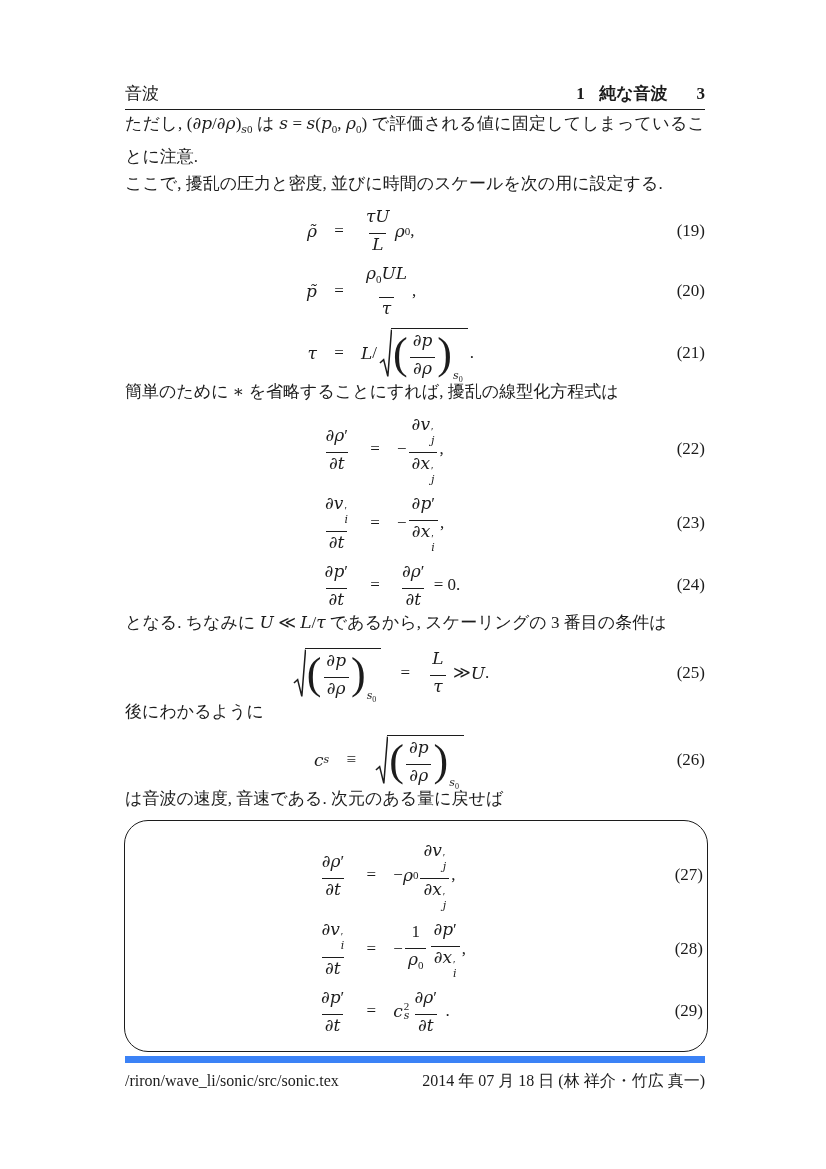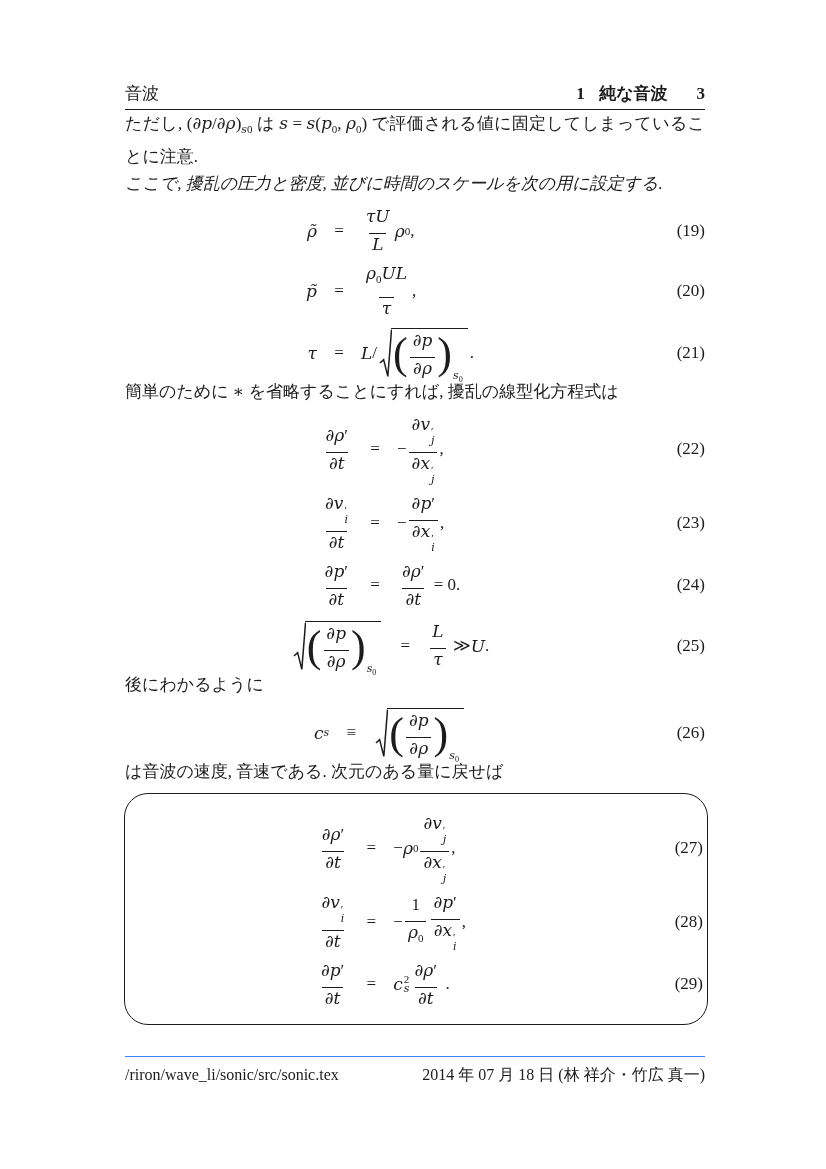--- a/index.html
+++ b/index.html
@@ -10,21 +10,21 @@
   }
   
   .doc-header{display:flex;justify-content:space-between;align-items:baseline;line-height:20px;}
   .hdr-right{font-weight:700;}
   .hdr-right .sec-no{margin-right:0.85em;}
   .hdr-right .sec-title{font-family:Liberation Serif, serif;}
   .hdr-right .pageno{margin-left:1.7em;}
   .hrule{border-top:1.1px solid #1c1c1c;margin-top:5px;height:0;}
   
   p.para{margin:0;line-height:27px;text-align:justify;}
-  .mt-p1{margin-top:24px;} .mt-p2{margin-top:14px;font-style:italic;} .mt-p3{margin-top:12px;}
+  .mt-p1{margin-top:24px;} .mt-p2{margin-top:14px;} .mt-p3{margin-top:12px;}
   .mt-p4{margin-top:12px;} .mt-p5{margin-top:14px;} .mt-p6{margin-top:14px;}
   
   .eqblock{display:grid;grid-template-columns:1fr max-content 44px max-content 1fr 50px;
            align-items:center;row-gap:10px;}
   .mt-b1{margin-top:10px;} .mt-b2{margin-top:10px;} .mt-b25{margin-top:12px;}
   .mt-b26{margin-top:10px;}
   .eqblock .lhs{justify-self:end;display:inline-flex;align-items:center;white-space:nowrap;}
   .eqblock .sign{text-align:center;}
   .eqblock .rhs{justify-self:start;display:inline-flex;align-items:center;white-space:nowrap;}
   .eqblock .eqnum{justify-self:end;}
@@ -44,21 +44,21 @@
   .pgroup{display:inline-flex;align-items:center;}
   .bparen{font-size:44px;line-height:46px;font-weight:400;}
   .gsub{align-self:flex-end;font-size:11px;line-height:14px;transform:translateY(45%);margin-left:1px;}
   .gsub sub{font-size:8px;}
   i{font-style:italic;font-family:"DejaVu Serif","Liberation Serif",serif;}
   
   .eqbox{border:1.2px solid #1c1c1c;border-radius:24px;padding:20px 4px 16px 4px;
          margin:8px -3px 0 -1px;}
   .eqbox .eqblock{margin-top:0;}
   
-  .doc-footer{position:absolute;left:125px;right:121px;top:1056px;border-top:1px solid #3b82f6;
+  .doc-footer{position:absolute;left:125px;right:121px;top:1056px;border-top:7px solid #3b82f6;
               padding-top:8px;display:flex;justify-content:space-between;font-size:16px;line-height:20px;text-align:center;}
 </style>
 </head>
 <body>
 
 <div class="page">
 
   <header class="doc-header">
     <span>音波</span>
     <span class="hdr-right">
@@ -175,20 +175,21 @@
       </span>
     <span class="sign">=</span>
     <span class="rhs"><span class="frac">
           <span class="num"><i>∂ρ</i>′</span>
           <span class="den"><i>∂t</i></span>
         </span>&nbsp;= 0.</span>
     <span></span>
     <span class="eqnum">(24)</span>
   </div>
 
+  <p class="para mt-p4">となる. ちなみに <i>U</i> ≪ <i>L</i>/<i>τ</i> であるから, スケーリングの 3 番目の条件は</p>
 
   <div class="eqblock mt-b25">
     <span></span>
     <span class="lhs">
         <span class="sqrt">
           <svg class="radsvg" viewBox="0 0 14 60" preserveAspectRatio="none">
             <path d="M1 42 L5 38 L9.5 58 L13.5 2" stroke="#1c1c1c" stroke-width="1.5" fill="none" vector-effect="non-scaling-stroke"></path>
           </svg>
           <span class="sbody">
             <span class="pgroup">

